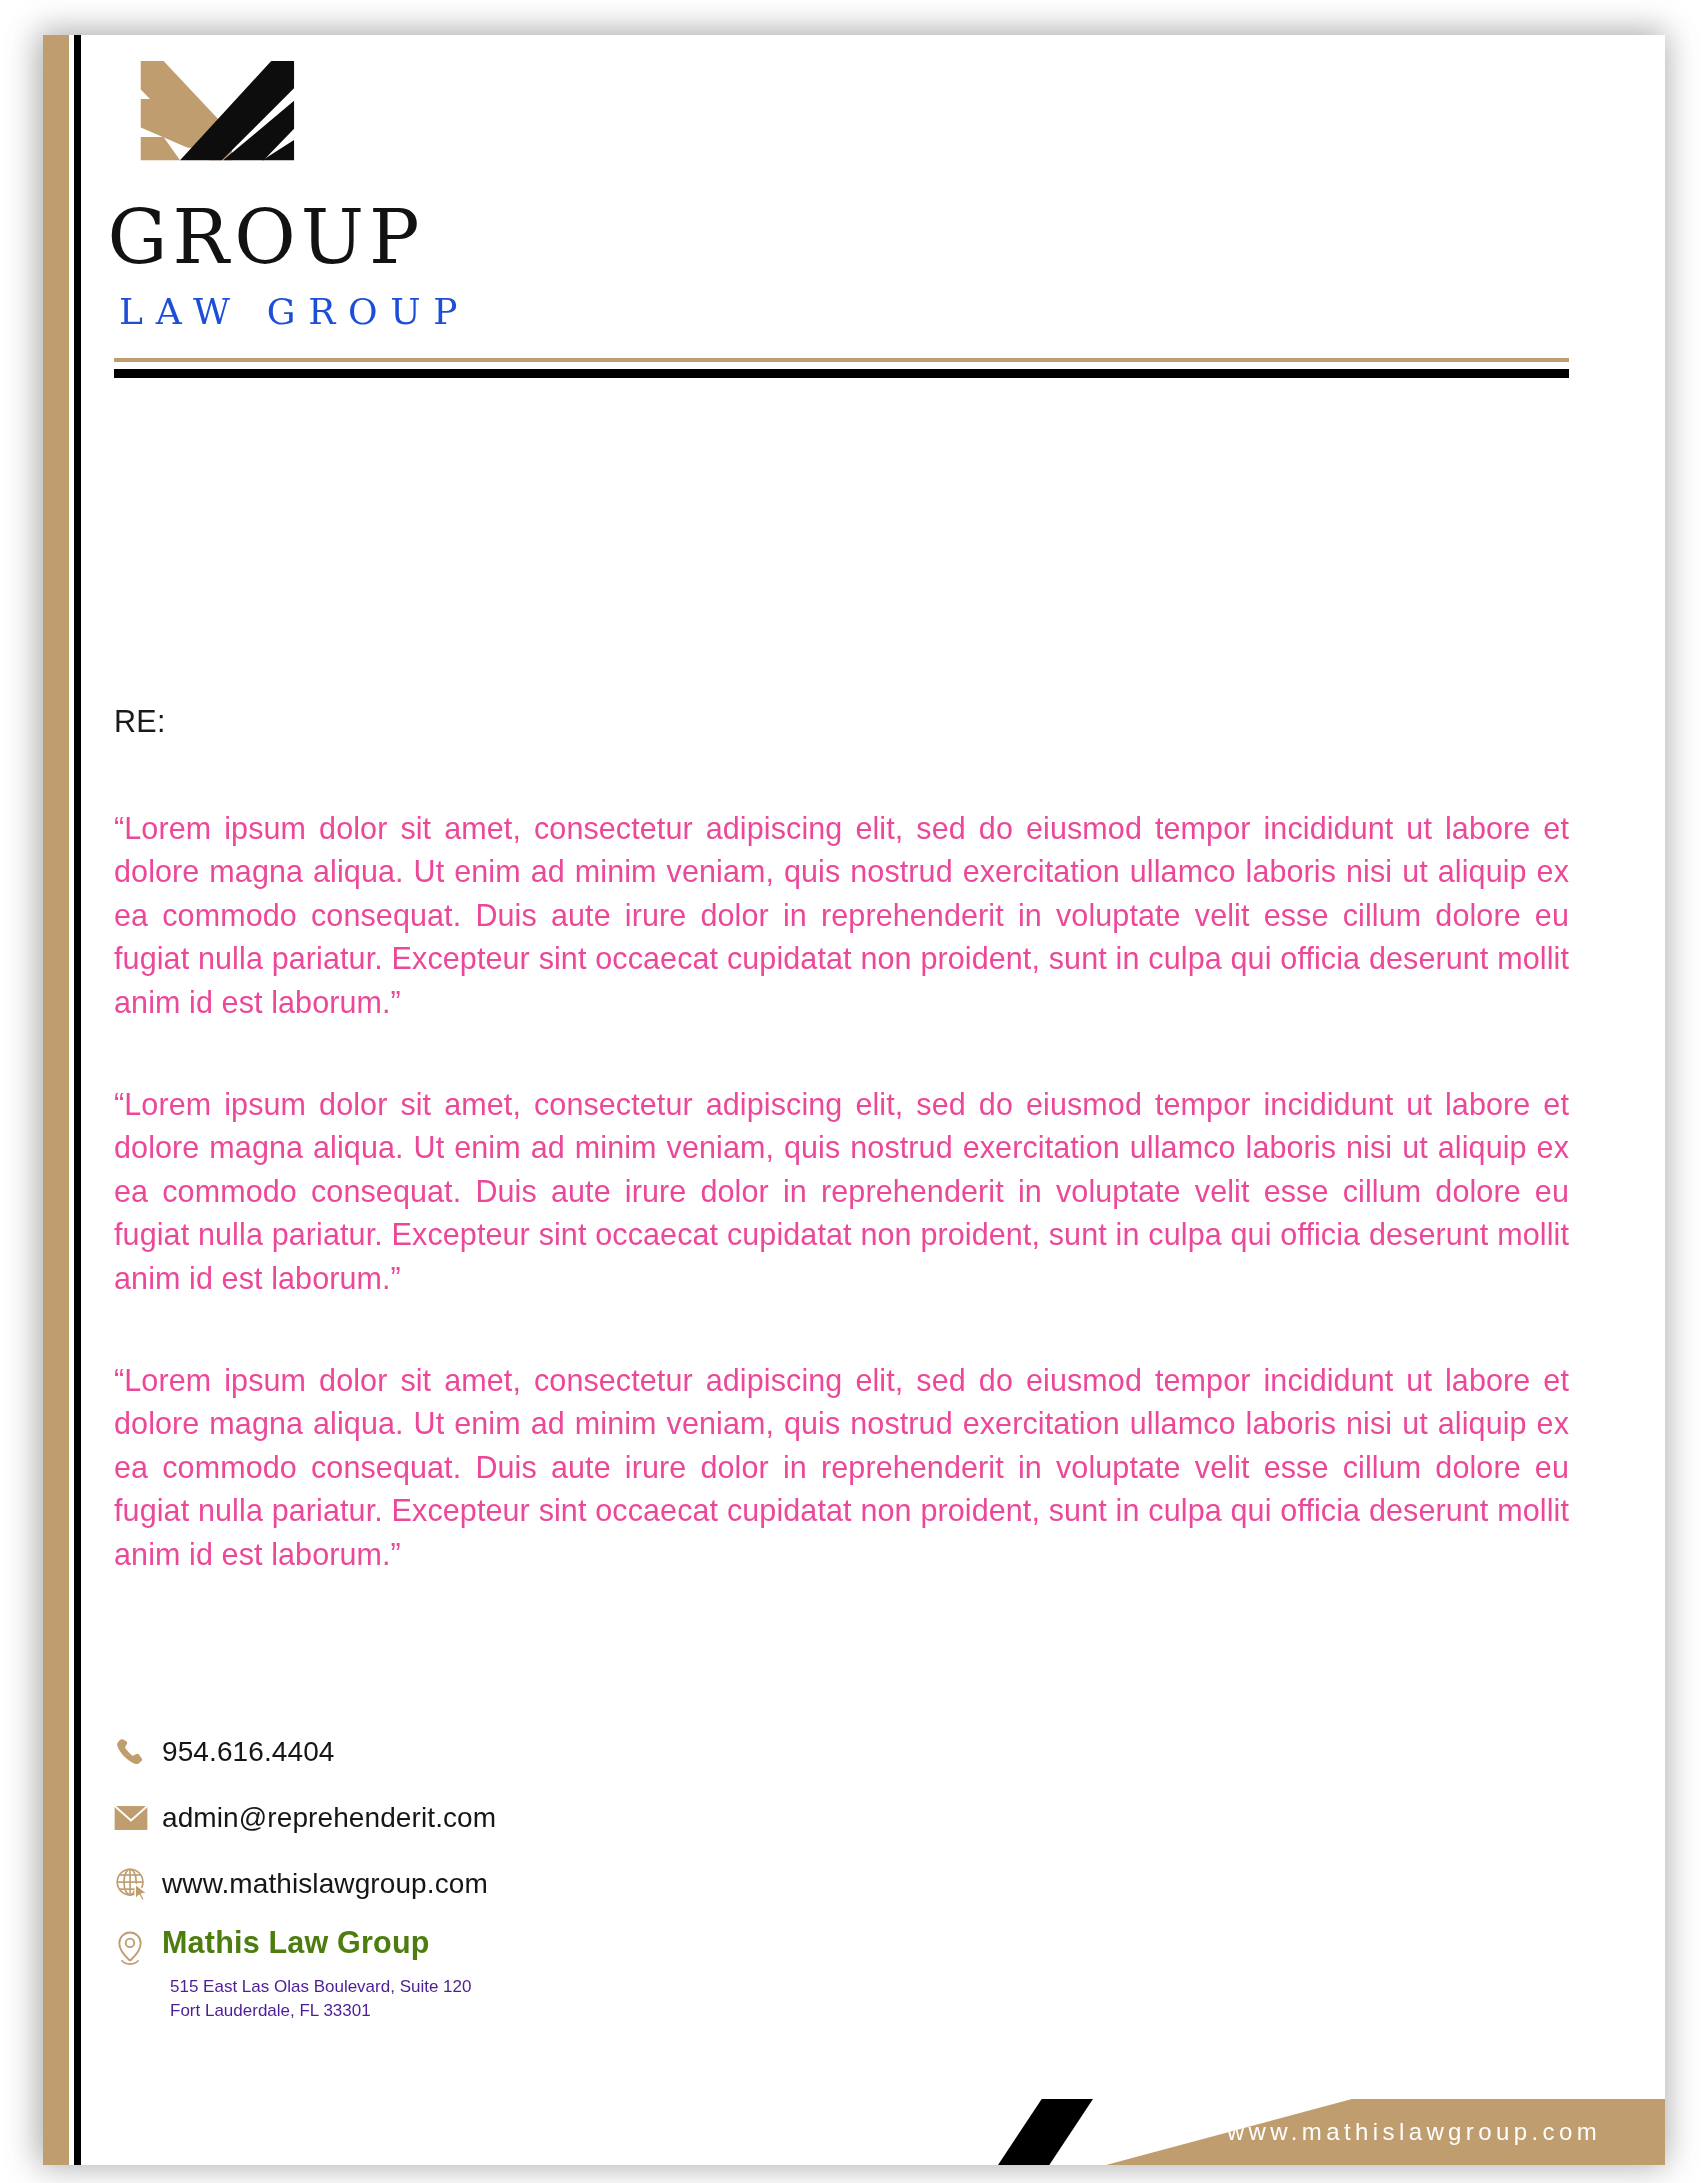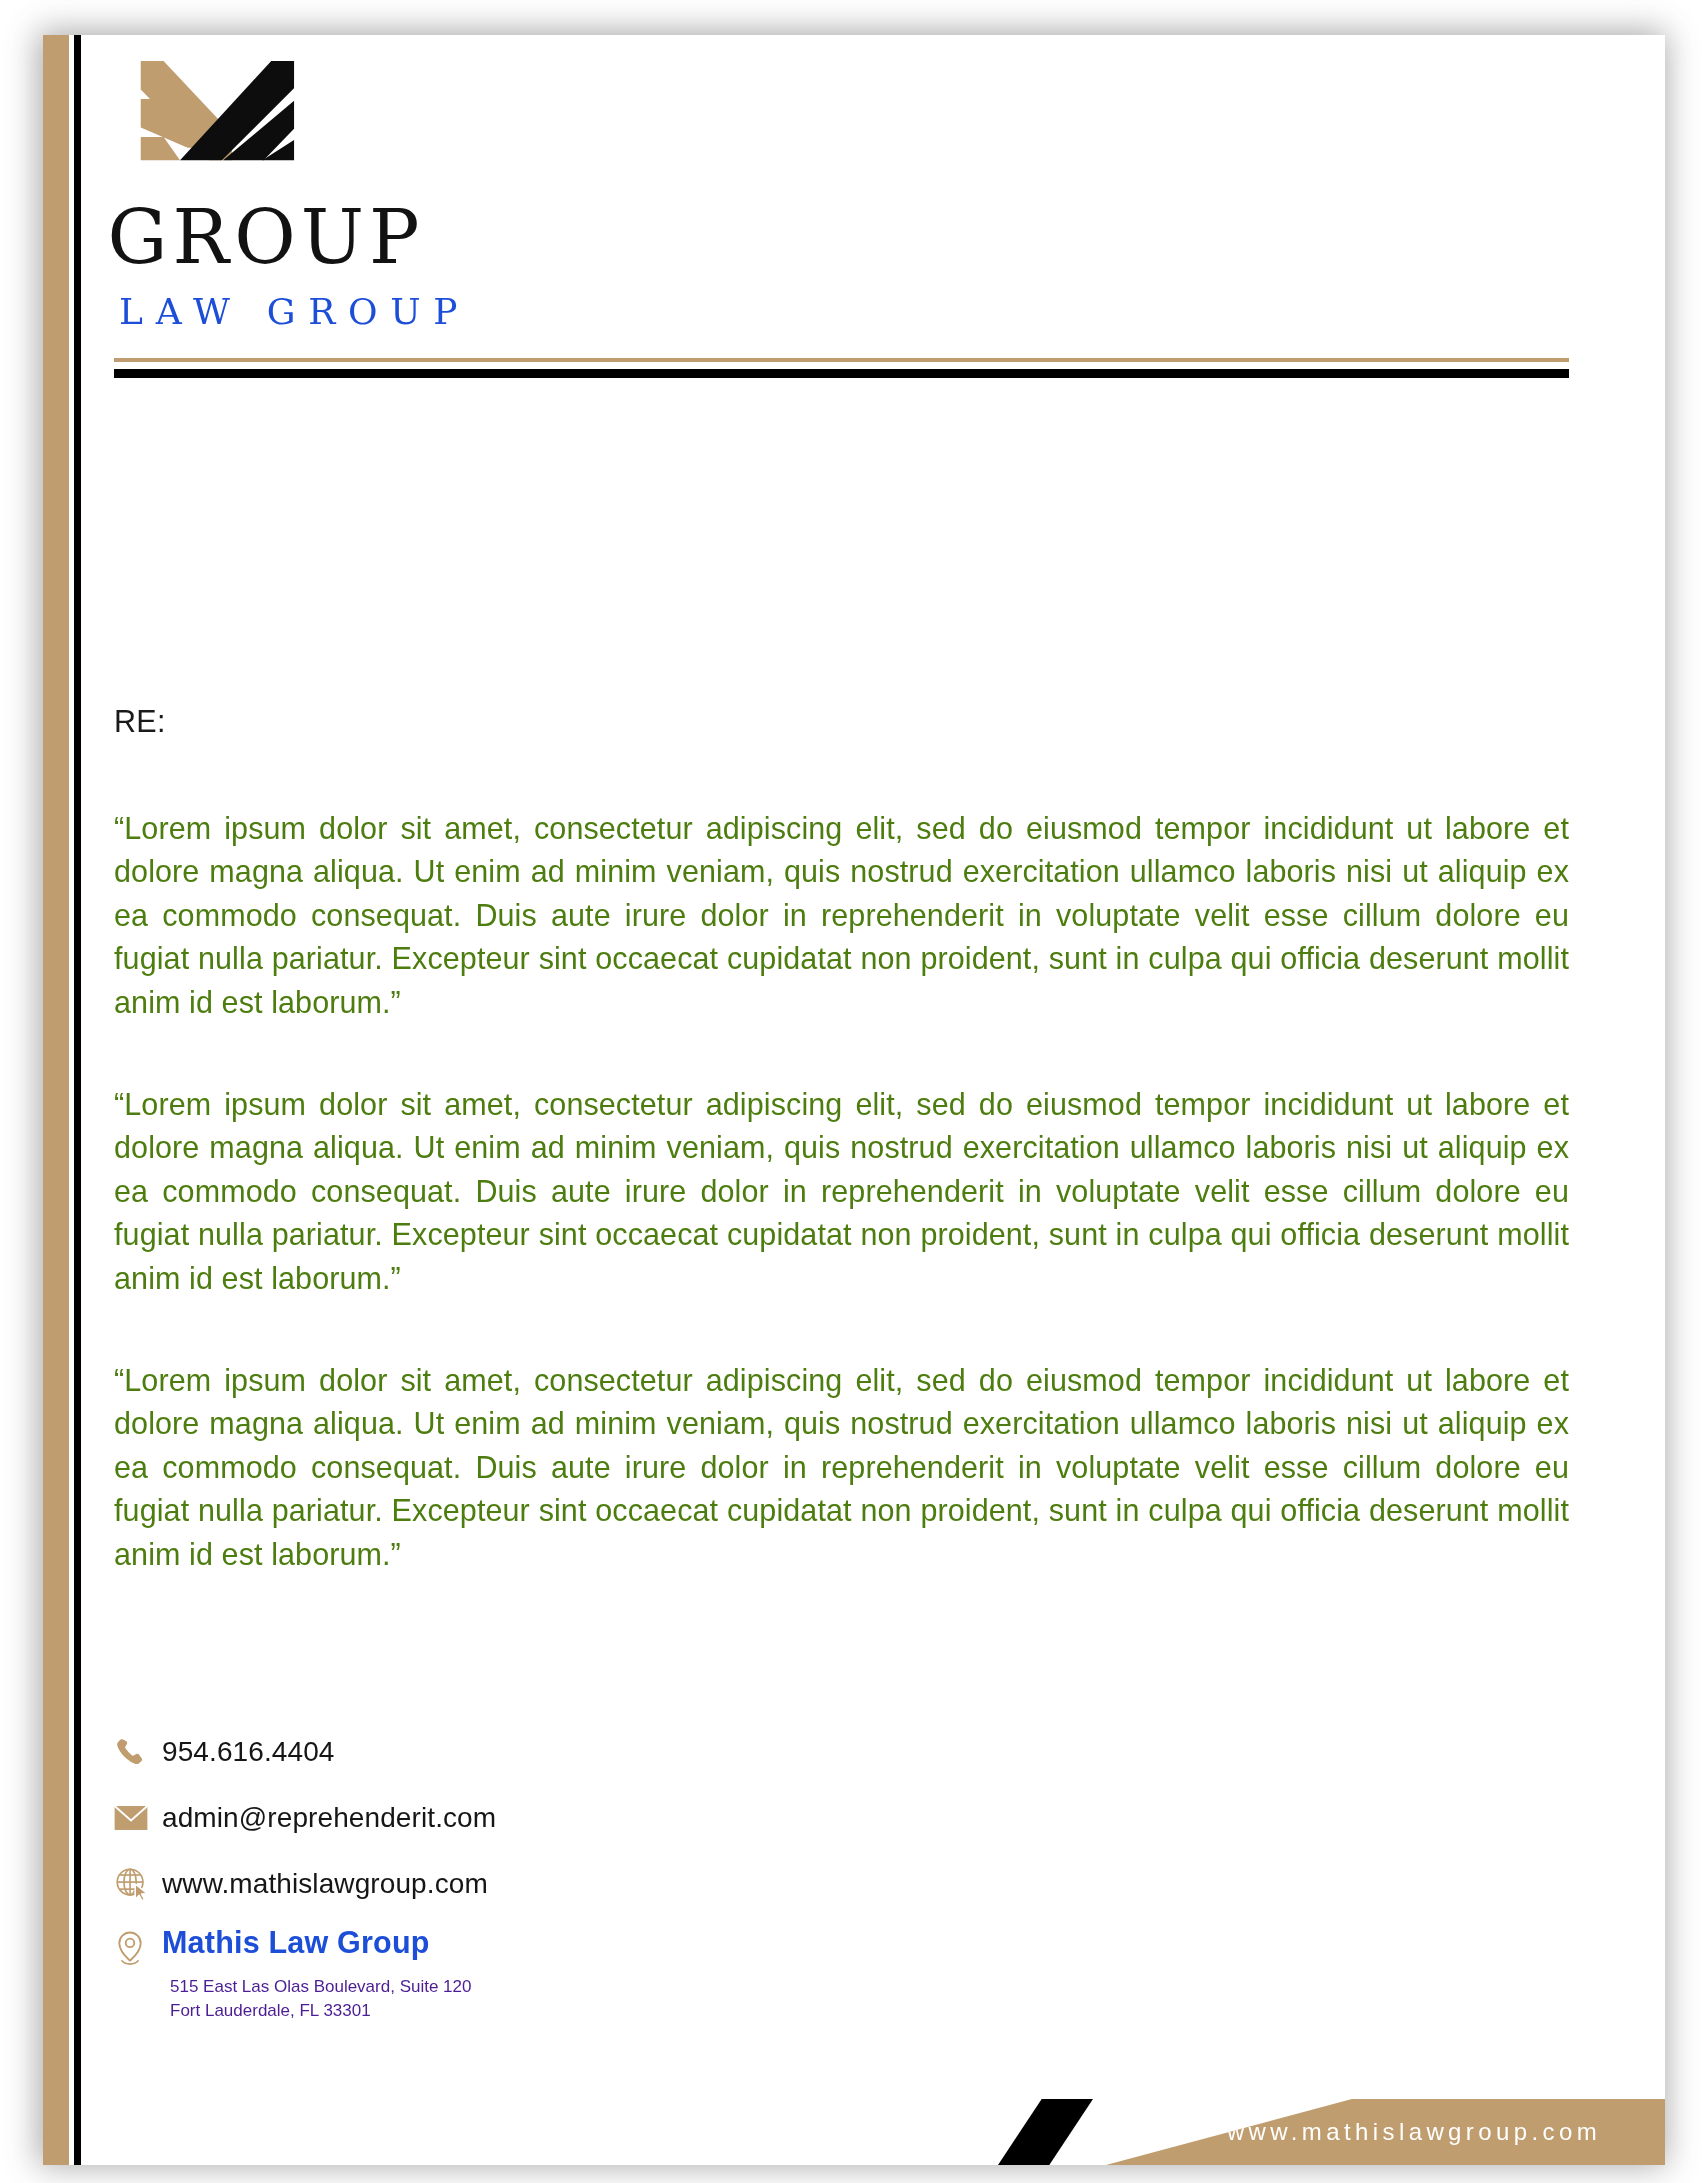--- a/index.html
+++ b/index.html
@@ -134,21 +134,21 @@
     color: #1a1a1a;
     line-height: 1;
     letter-spacing: 0.3px;
   }
   .meta-line.re { margin-top: 65px; }
 
   .para {
     margin-top: 58px;
     font-size: 30.5px;
     line-height: 1.43;
-    color: #4d7c0f;
+    color: #ec4899;
     text-align: justify;
     text-justify: inter-word;
     letter-spacing: 0.1px;
   }
   .para.first { margin-top: 70px; }
 
   
   .contact {
     position: absolute;
     left: 71px;
@@ -186,21 +186,21 @@
     margin-top: 12.7px;
   }
   .addr-icon {
     width: 48px;
     min-width: 48px;
     padding-top: 3.8px;
   }
   .addr-name {
     font-size: 30.5px;
     font-weight: bold;
-    color: #1d4ed8;
+    color: #4d7c0f;
     letter-spacing: 0.2px;
     line-height: 1.1;
   }
   .addr-lines {
     margin-top: 15.2px;
     font-size: 17px;
     line-height: 1.45;
     color: #4c1d95;
     white-space: pre-line;
     margin-left: 8px;

